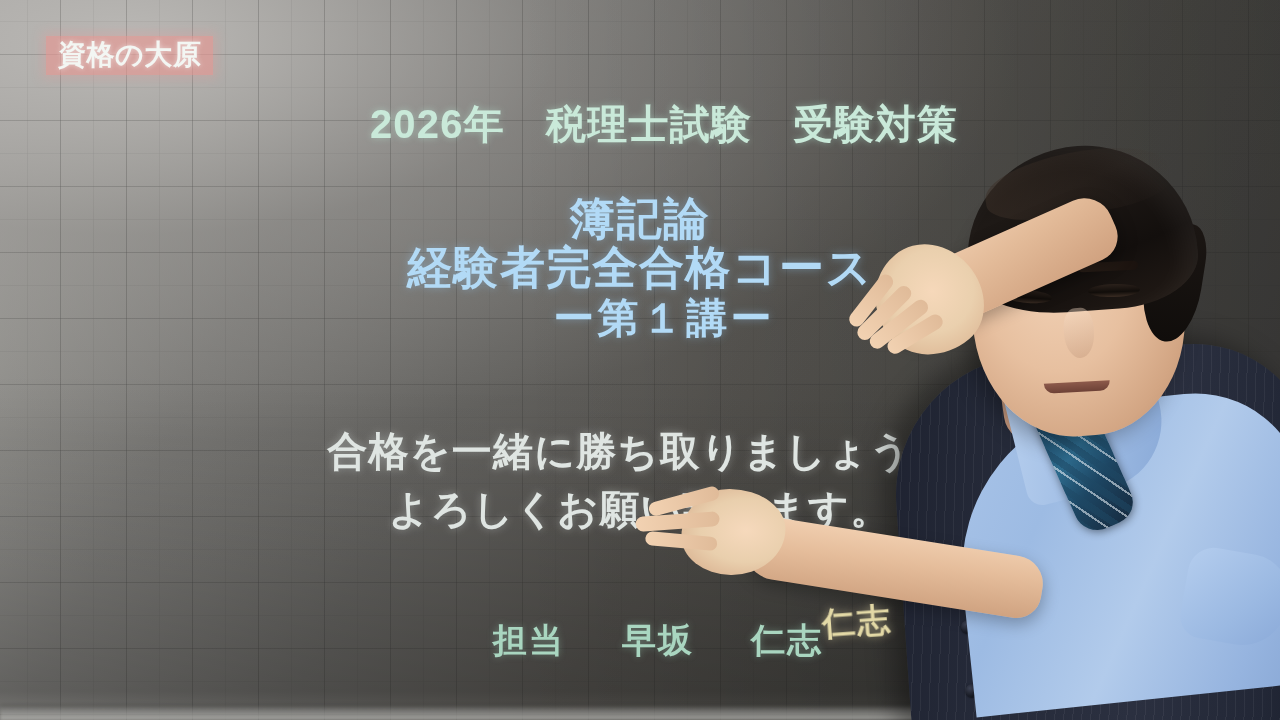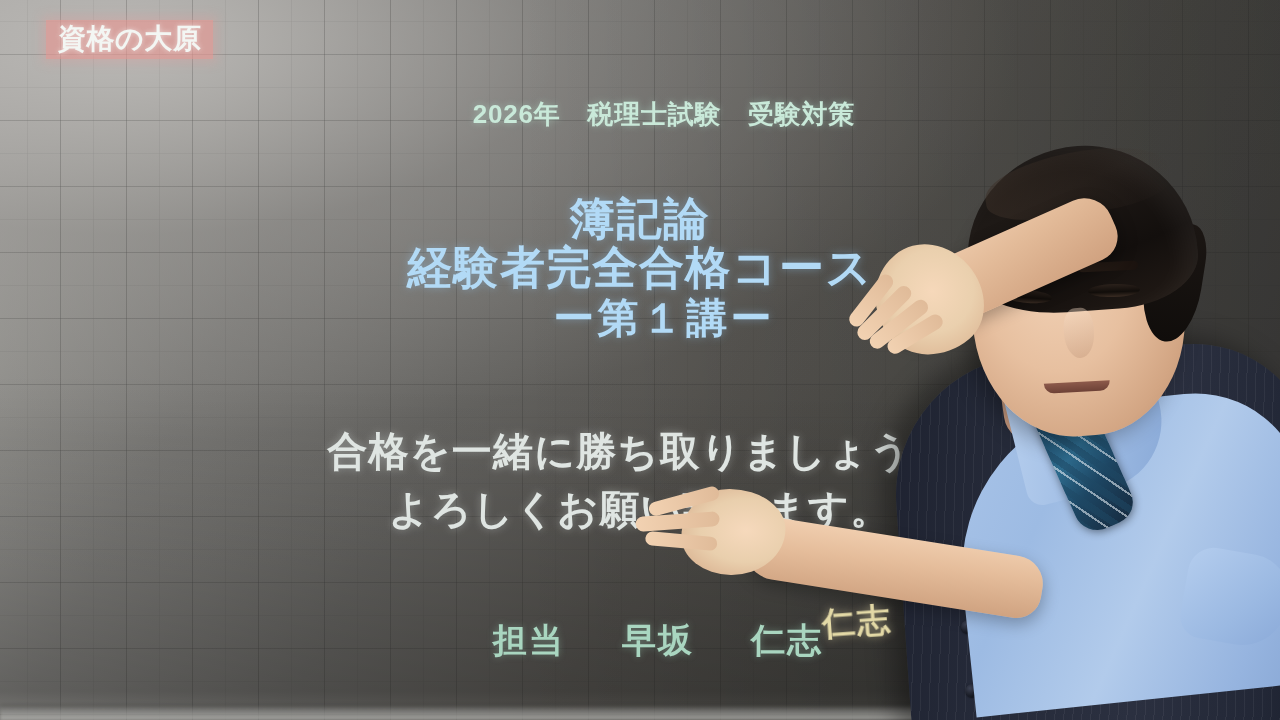--- a/index.html
+++ b/index.html
@@ -53,35 +53,35 @@
     filter:blur(1.4px);
   }
 
   
   .slide{
     position:absolute;inset:0;
     text-align:center;
   }
 
   .logo-badge{
-    position:absolute;left:46px;top:20px;
+    position:absolute;left:46px;top:36px;
     padding:4px 12px 6px;
     background:rgba(232,150,146,.62);
     box-shadow:0 0 10px 4px rgba(232,150,146,.28);
     color:#f3f6f3;
     font-size:28px;font-weight:700;letter-spacing:.02em;
     line-height:1.04;
     text-shadow:0 0 5px rgba(255,255,255,.55);
     filter:blur(.25px);
   }
 
   .kicker{
     position:absolute;left:0;right:0;top:97px;
     color:#c9e9d9;
-    font-size:26px;font-weight:700;letter-spacing:.03em;
+    font-size:40px;font-weight:700;letter-spacing:.03em;
     text-shadow:0 0 7px rgba(185,235,212,.45);
     filter:blur(.3px);
     padding-left:48px;
   }
 
   .title-block{
     position:absolute;left:0;right:0;top:195px;
     color:#b2daf6;
     text-shadow:0 0 9px rgba(150,205,245,.42);
     filter:blur(.3px);

